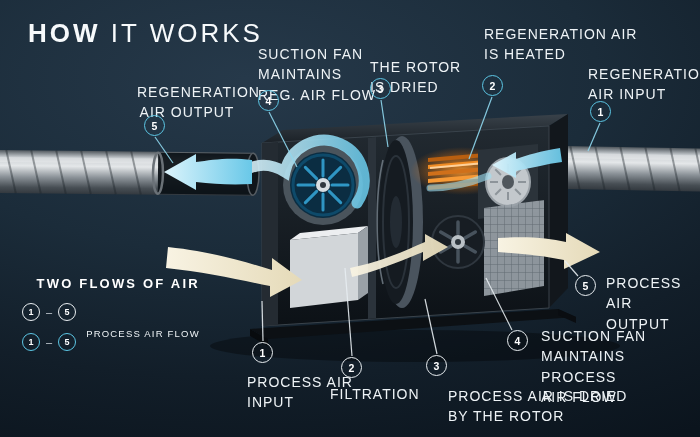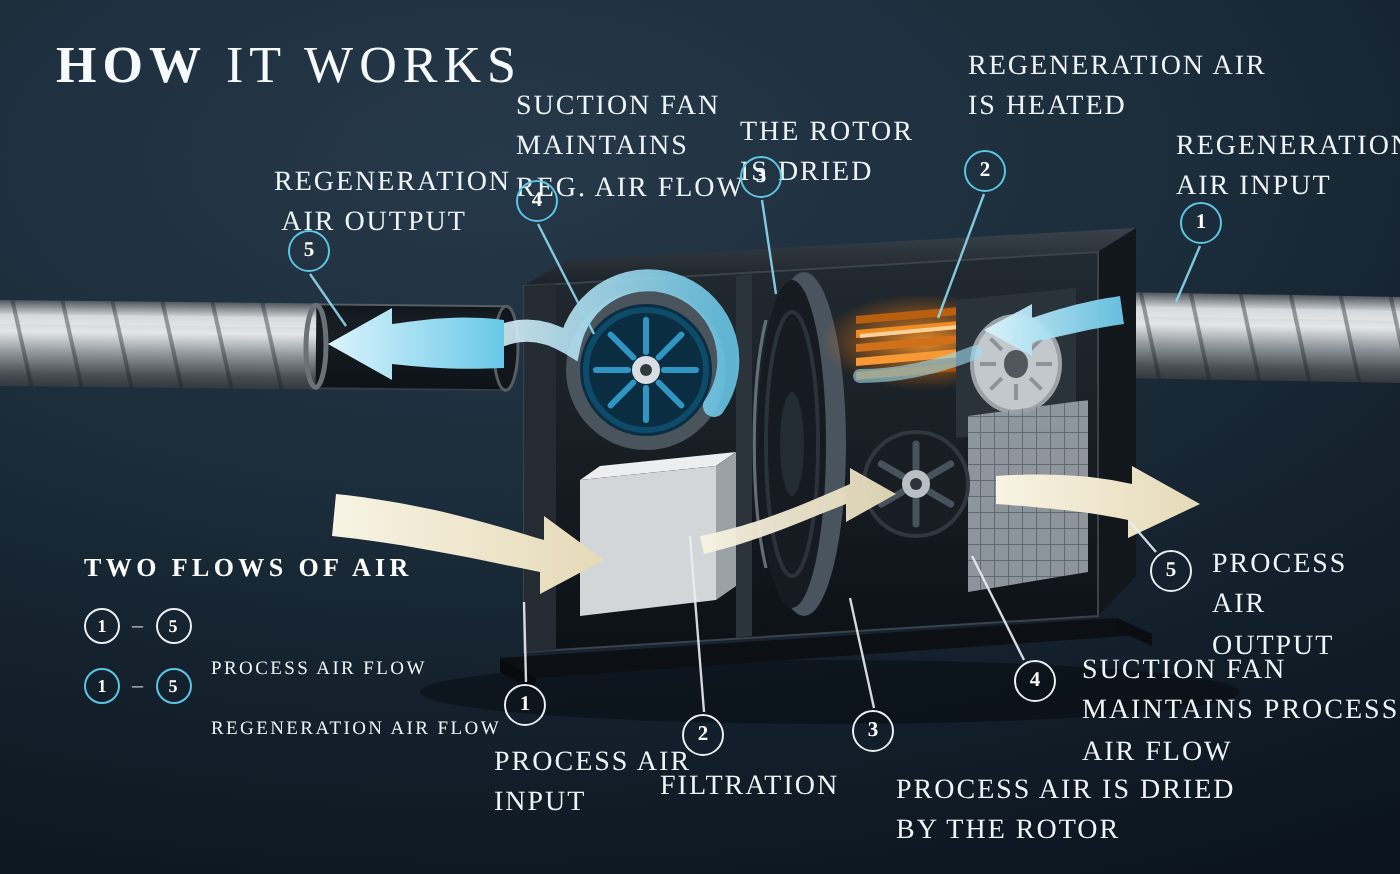--- a/index.html
+++ b/index.html
@@ -1,40 +1,40 @@
 <!DOCTYPE html>
 <html><head>
 <meta charset="utf-8">
 <style>
   html,body{margin:0;padding:0;background:#0b141d;}
   .stage{
     position:relative;width:700px;height:437px;overflow:hidden;
     background:radial-gradient(120% 95% at 35% 18%, #26394a 0%, #1b2c3a 42%, #121e29 72%, #0b141d 100%);
-    font-family:Liberation Serif, serif;
+    font-family:Liberation Sans, sans-serif;
     -webkit-font-smoothing:antialiased;
   }
   .art{position:absolute;left:0;top:0;}
   .title{
     position:absolute;left:28px;top:18px;color:#f7fafc;
     font-size:26px;letter-spacing:3px;font-weight:300;white-space:nowrap;
   }
   .title b{font-weight:700;}
   .num{
     position:absolute;width:21px;height:21px;border-radius:50%;
     display:flex;align-items:center;justify-content:center;
     font-size:10.5px;font-weight:700;color:#fff;box-sizing:border-box;
   }
   .num.regen{border:1.5px solid #5cc6e4;}
   .num.process{border:1.5px solid #e9eef1;}
   .lbl{
     position:absolute;font-size:14px;letter-spacing:1px;line-height:1.45;
     color:#eef3f6;white-space:pre-line;font-weight:500;
   }
   .lbl.center{text-align:center;}
-  .legend{position:absolute;left:42px;top:276px;}
+  .legend{position:absolute;left:22px;top:276px;text-align:right;}
   .legend-title{font-size:13px;letter-spacing:2.2px;font-weight:600;color:#ffffff;}
   .legend-row{display:flex;align-items:center;margin-top:12px;height:18px;}
   .legend-row .num{position:static;width:18px;height:18px;font-size:9px;flex:0 0 auto;}
   .legend-dash{color:#ccd4da;font-size:11px;margin:0 6px;}
   .legend-label{font-size:9.5px;letter-spacing:1.2px;color:#eef3f6;margin-left:10px;margin-top:43px;}
 </style>
 </head>
 <body>
 
 <div class="stage">
@@ -284,17 +284,16 @@
     <div class="legend-row">
       <span class="num process">1</span>
       <span class="legend-dash">–</span>
       <span class="num process">5</span>
       <span class="legend-label">PROCESS AIR FLOW</span>
     </div>
     <div class="legend-row">
       <span class="num regen">1</span>
       <span class="legend-dash">–</span>
       <span class="num regen">5</span>
-      <span class="legend-label">REGENERATION AIR FLOW</span>
     </div>
   </div>
 
 </div>
 
 </body></html>

